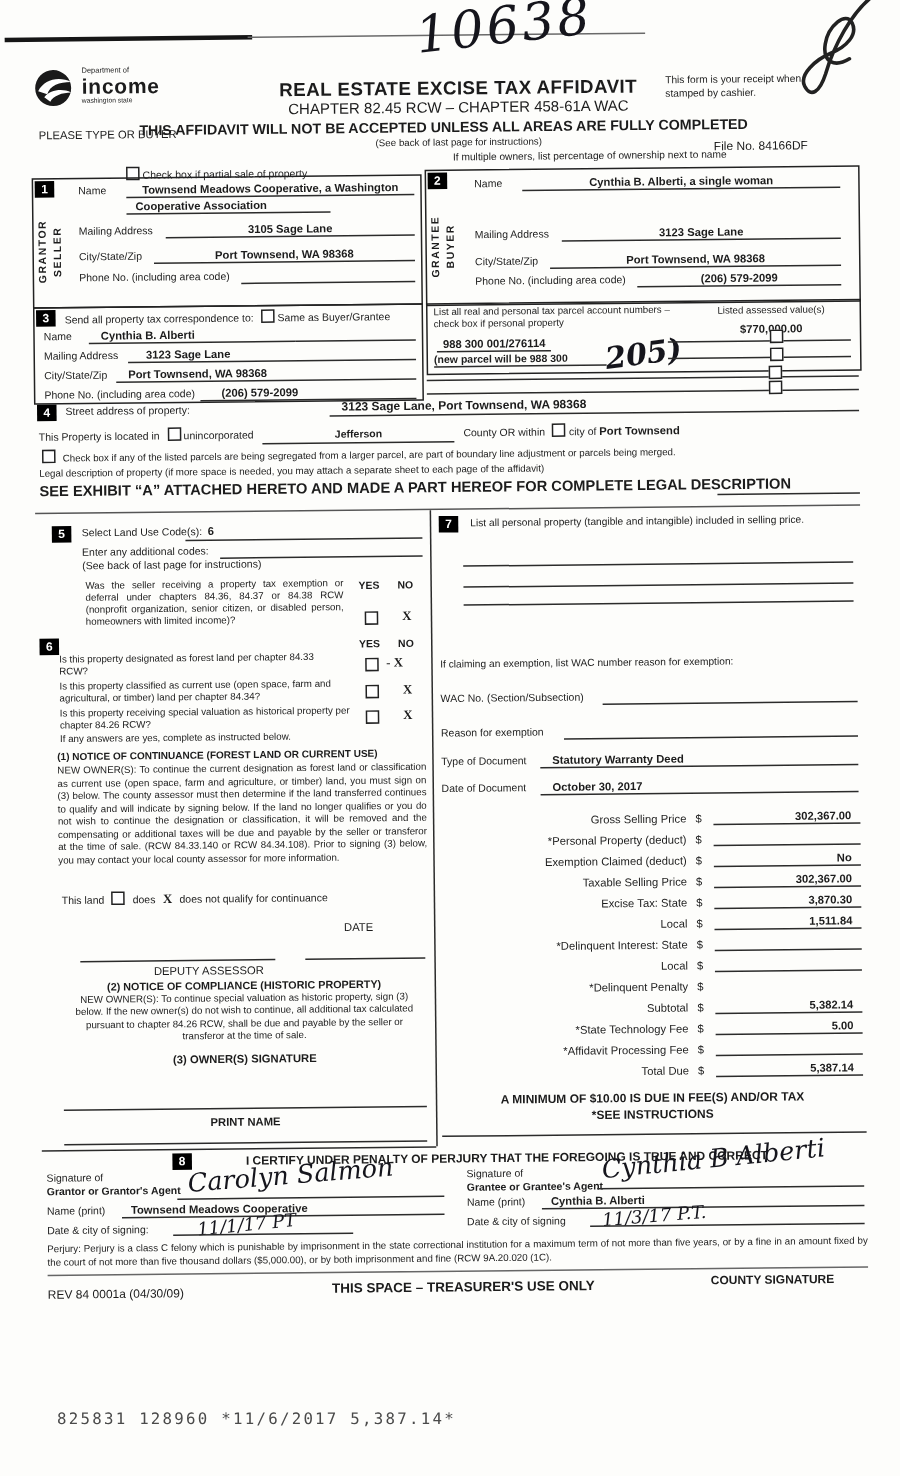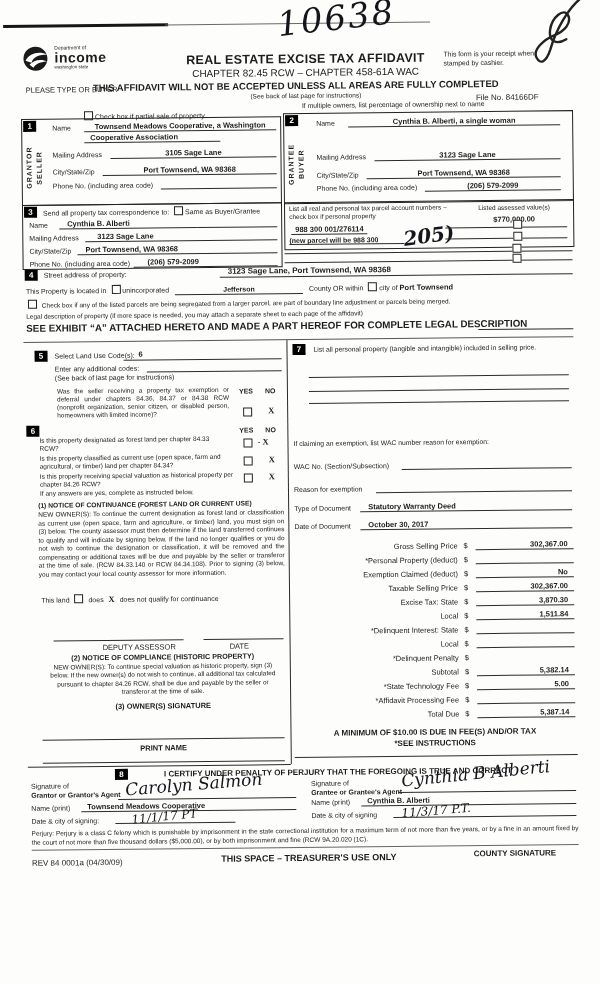--- a/index.html
+++ b/index.html
@@ -241,21 +241,21 @@
     <span>This land</span>
     <span class="cb" style="margin:0 3px;"></span>
     <span>does</span>
     <span class="xm" style="margin:0 3px;">X</span>
     <span>does not  qualify for continuance</span>
   </div>
 
   <div class="line" style="left:52px;top:638px;width:130px;"></div>
   <div class="line" style="left:202px;top:638px;width:80px;"></div>
   <div class="abs" style="left:101px;top:641px;font-size:7.5px;">DEPUTY ASSESSOR</div>
-  <div class="abs" style="left:228px;top:641px;font-size:7.5px;">DATE</div>
+  <div class="abs" style="left:228px;top:613px;font-size:7.5px;">DATE</div>
 
   <div class="abs b c" style="left:38px;top:651px;width:246px;font-size:7.2px;">(2) NOTICE OF COMPLIANCE (HISTORIC PROPERTY)</div>
   <div class="abs sm c" style="left:42px;top:661px;width:238px;line-height:1.3;">NEW OWNER(S):  To continue special valuation as historic property, sign (3) below.  If the new owner(s) do not wish to continue, all additional tax calculated pursuant to chapter 84.26 RCW, shall be due and payable by the seller or transferor at the time of sale.</div>
   <div class="abs b c" style="left:38px;top:700px;width:246px;font-size:7.5px;">(3)  OWNER(S) SIGNATURE</div>
   <div class="line" style="left:40px;top:737px;width:242px;"></div>
   <div class="abs b c" style="left:38px;top:742px;width:246px;font-size:7.5px;">PRINT NAME</div>
   <div class="line" style="left:40px;top:760px;width:242px;"></div>
 
   <div class="secnum" style="left:294px;top:344px;">7</div>
   <div class="abs sm" style="left:315px;top:346px;width:250px;font-size:6.8px;">List all personal property (tangible and intangible) included in selling price.</div>
@@ -384,13 +384,14 @@
 
   <div class="abs sm j" style="left:28px;top:827px;width:547px;line-height:1.35;">Perjury:  Perjury is a class C felony which is punishable by imprisonment in the state correctional institution for a maximum term of not more than five years, or by a fine in an amount fixed by the court of not more than five thousand dollars ($5,000.00), or by both imprisonment and fine (RCW 9A.20.020 (1C).</div>
   <div class="line" style="left:28px;top:847px;width:547px;border-color:#666;"></div>
 
   <div class="abs" style="left:28px;top:856px;font-size:8px;">REV 84 0001a (04/30/09)</div>
   <div class="abs b c" style="left:190px;top:853px;width:230px;font-size:9px;">THIS SPACE – TREASURER'S USE ONLY</div>
   <div class="abs b" style="left:470px;top:851px;font-size:8px;">COUNTY SIGNATURE</div>
 
  </div>
 
+ <div class="abs stamp" style="left:38px;top:940px;">825831 128960 *11/6/2017 5,387.14*</div>
 </div>
 
 </body></html>

